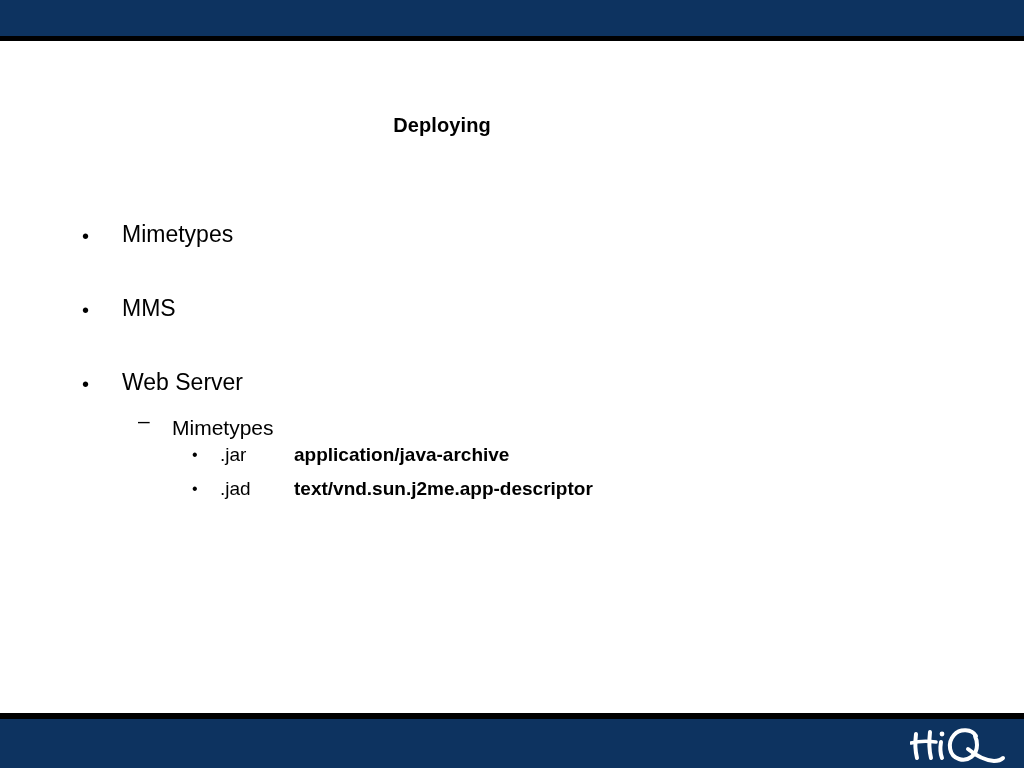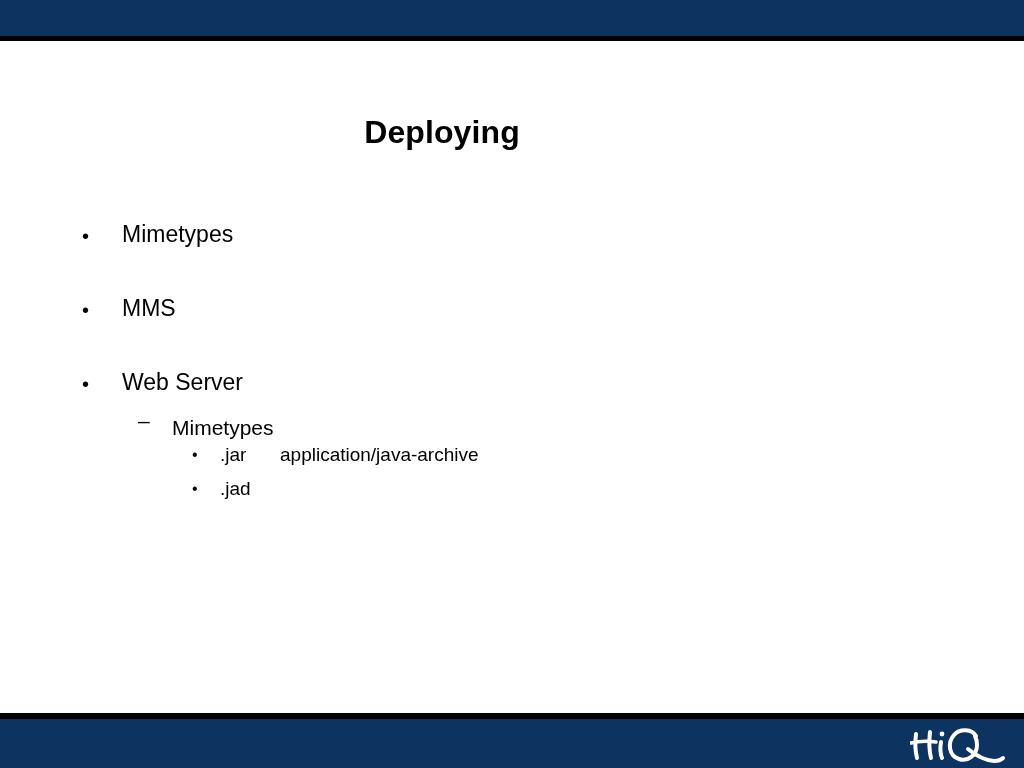--- a/index.html
+++ b/index.html
@@ -71,21 +71,21 @@
     height: 44px;
   }
 
   
   .slide-title {
     position: absolute;
     left: 0;
     top: 114px;
     width: 884px;
     text-align: center;
-    font-size: 32px;
+    font-size: 20px;
     font-weight: bold;
     color: #000000;
     letter-spacing: 0.1px;
   }
 
   
   .body-content {
     position: absolute;
     left: 0;
     top: 222px;
@@ -145,23 +145,24 @@
     line-height: 1.25;
   }
   .lvl3 .key {
     position: absolute;
     left: 220px;
     top: 0;
     line-height: 1.15;
   }
   .lvl3 .val {
     position: absolute;
-    left: 280px;
+    left: 294px;
     top: 0;
     line-height: 1.15;
+    font-weight: bold;
   }
 
   .group-webserver {
     position: relative;
   }
 </style>
 </head>
 <body>
 
 <div class="slide">
@@ -197,20 +198,21 @@
 
       <div class="lvl3">
         <span class="marker">•</span>
         <span class="key">.jar</span>
         <span class="val">application/java-archive</span>
       </div>
 
       <div class="lvl3">
         <span class="marker">•</span>
         <span class="key">.jad</span>
+        <span class="val">text/vnd.sun.j2me.app-descriptor</span>
       </div>
 
     </div>
   </div>
 
   <div class="bottom-rule"></div>
   <div class="bottom-band"></div>
 
   <div class="logo" title="HiQ">
     <svg viewBox="0 0 96 44" xmlns="http://www.w3.org/2000/svg" aria-label="HiQ">

